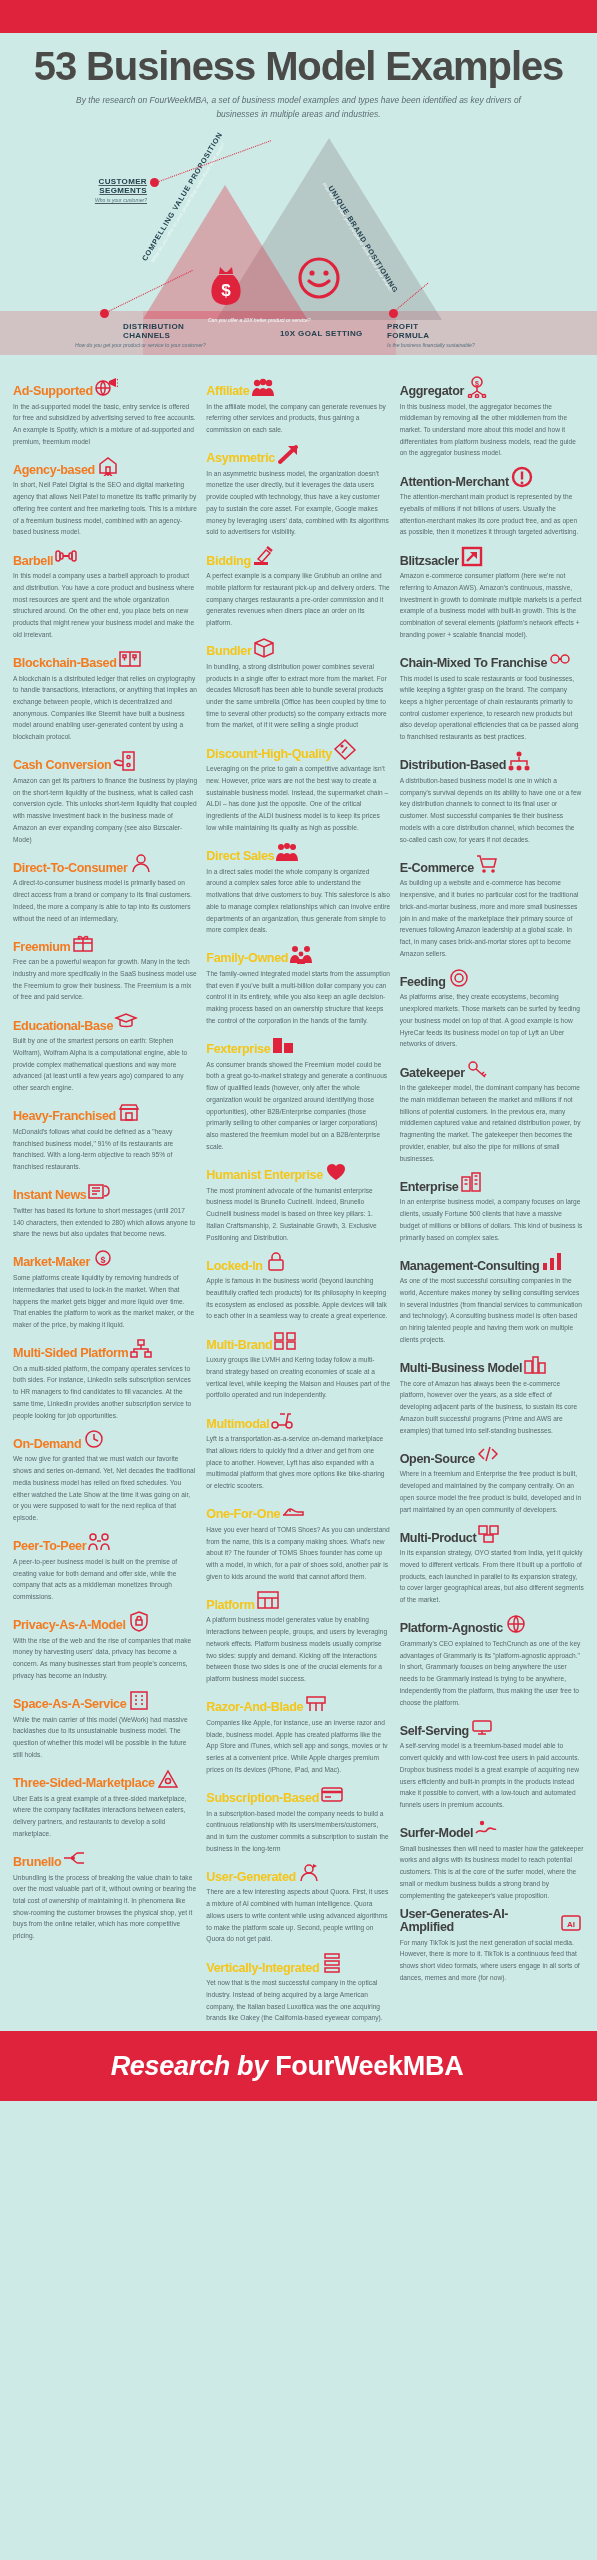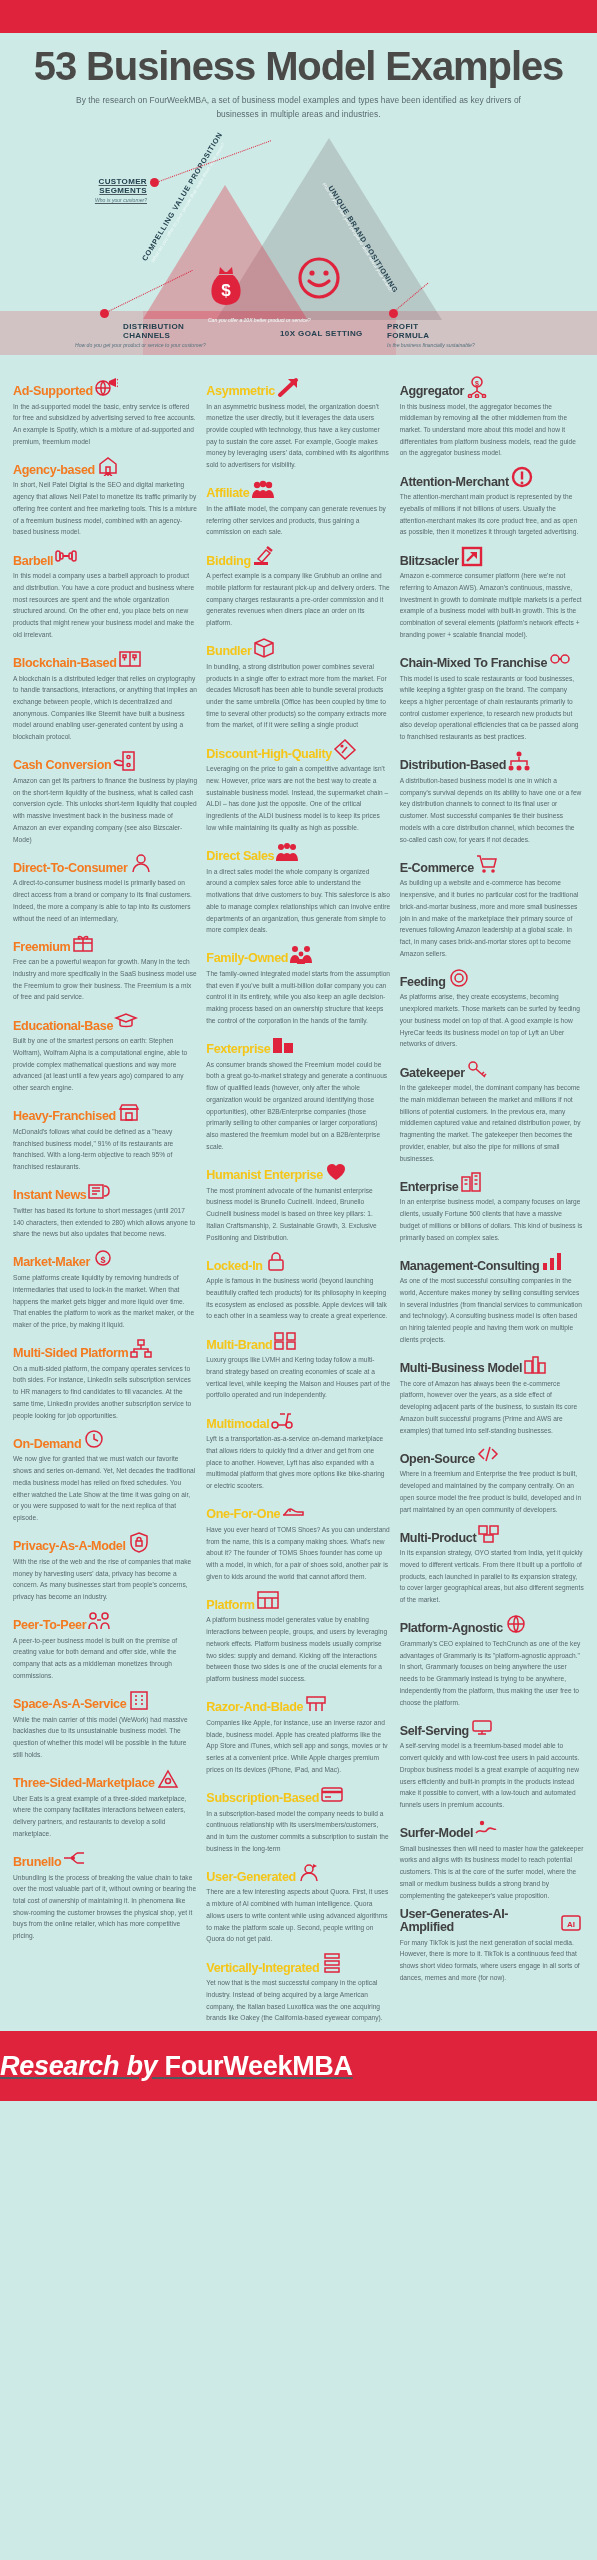--- a/index.html
+++ b/index.html
@@ -3,30 +3,30 @@
 <meta charset="utf-8">
 <style>
   * { box-sizing: border-box; margin:0; padding:0; }
   body {
     width:597px; margin:0 auto;
     background:#cdeae6;
     font-family:"Liberation Sans", sans-serif;
     color:#4c5c62;
   }
   .topbar { height:33px; background:#e0233c; }
-  .bottombar { height:70px; background:#e0233c; display:flex; align-items:center; justify-content:flex-start; padding-right:23px;text-decoration:underline; }
+  .bottombar { height:70px; background:#e0233c; display:flex; align-items:center; justify-content:center; padding-right:23px; }
   .footer-text { color:#fff; font-size:27px; font-weight:bold; font-style:italic; letter-spacing:-.3px; }
   .footer-text .b2 { font-style:normal; }
 
   h1.title {
     text-align:center; font-size:40px; line-height:1.02; color:#4a4a48;
     font-weight:bold; letter-spacing:-1.1px; padding:13px 10px 0;
   }
   p.subtitle {
-    text-align:center; font-size:8.4px; color:#5a6a70;
+    text-align:center; font-size:8.4px; font-style:italic; color:#5a6a70;
     line-height:1.65; padding:7px 55px 0; letter-spacing:.05px;
   }
 
   
   .diagram { position:relative; height:240px; margin-top:4px; }
   .tri { position:absolute; }
   .tri-left {
     left:143px; top:59px; width:0;height:0;
     border-left:82px solid transparent; border-right:82px solid transparent;
     border-bottom:134px solid rgba(224,35,60,.33);
@@ -310,47 +310,47 @@
             <svg width="24" height="22" viewBox="0 0 24 22">
               <circle cx="12" cy="11" r="8" fill="none" stroke="#e0233c" stroke-width="1.5"></circle>
               <path d="M12 6v5l4 2" fill="none" stroke="#e0233c" stroke-width="1.5"></path>
             </svg>
           </span>
         </div>
         <div class="card-body">We now give for granted that we must watch our favorite shows and series on-demand. Yet, Net decades the traditional media business model has relied on fixed schedules. You either watched the Late Show at the time it was going on air, or you were supposed to wait for the next replica of that episode.</div>
       </div>
       <div class="card">
         <div class="card-head">
-          <div class="card-title">Privacy-As-A-Model</div>
-          <span class="ico">
-            <svg width="24" height="22" viewBox="0 0 24 22">
-              <path d="M12 2l8 3v7c0 5-4 8-8 9-4-1-8-4-8-9V5z" fill="none" stroke="#e0233c" stroke-width="1.5"></path>
-              <rect x="9" y="10" width="6" height="5" fill="none" stroke="#e0233c" stroke-width="1.5"></rect>
-              <path d="M10 10V8.5a2 2 0 014 0V10" fill="none" stroke="#e0233c" stroke-width="1.5"></path>
-            </svg>
-          </span>
-        </div>
-        <div class="card-body">With the rise of the web and the rise of companies that make money by harvesting users' data, privacy has become a concern. As many businesses start from people's concerns, privacy has become an industry.</div>
-      </div>
-      <div class="card">
-        <div class="card-head">
           <div class="card-title">Peer-To-Peer</div>
           <span class="ico">
             <svg width="24" height="22" viewBox="0 0 24 22">
               <circle cx="6" cy="6" r="3" fill="none" stroke="#e0233c" stroke-width="1.5"></circle>
               <circle cx="18" cy="6" r="3" fill="none" stroke="#e0233c" stroke-width="1.5"></circle>
               <path d="M2 19c0-4 2-6 4-6s4 2 4 6M14 19c0-4 2-6 4-6s4 2 4 6" fill="none" stroke="#e0233c" stroke-width="1.5"></path>
               <path d="M10 10h4" fill="none" stroke="#e0233c" stroke-width="1.5"></path>
             </svg>
           </span>
         </div>
         <div class="card-body">A peer-to-peer business model is built on the premise of creating value for both demand and offer side, while the company that acts as a middleman monetizes through commissions.</div>
       </div>
       <div class="card">
         <div class="card-head">
+          <div class="card-title">Privacy-As-A-Model</div>
+          <span class="ico">
+            <svg width="24" height="22" viewBox="0 0 24 22">
+              <path d="M12 2l8 3v7c0 5-4 8-8 9-4-1-8-4-8-9V5z" fill="none" stroke="#e0233c" stroke-width="1.5"></path>
+              <rect x="9" y="10" width="6" height="5" fill="none" stroke="#e0233c" stroke-width="1.5"></rect>
+              <path d="M10 10V8.5a2 2 0 014 0V10" fill="none" stroke="#e0233c" stroke-width="1.5"></path>
+            </svg>
+          </span>
+        </div>
+        <div class="card-body">With the rise of the web and the rise of companies that make money by harvesting users' data, privacy has become a concern. As many businesses start from people's concerns, privacy has become an industry.</div>
+      </div>
+      <div class="card">
+        <div class="card-head">
           <div class="card-title">Space-As-A-Service</div>
           <span class="ico">
             <svg width="24" height="22" viewBox="0 0 24 22">
               <rect x="4" y="3" width="16" height="17" fill="none" stroke="#e0233c" stroke-width="1.5"></rect>
               <path d="M8 7h2M14 7h2M8 11h2M14 11h2M8 15h2M14 15h2" fill="none" stroke="#e0233c" stroke-width="1.5"></path>
             </svg>
           </span>
         </div>
         <div class="card-body">While the main carrier of this model (WeWork) had massive backlashes due to its unsustainable business model. The question of whether this model will be possible in the future still holds.</div>
       </div>
@@ -373,45 +373,45 @@
             <svg width="24" height="22" viewBox="0 0 24 22">
               <path d="M2 11h7M15 6h7M15 16h7M9 11l6-5M9 11l6 5" fill="none" stroke="#e0233c" stroke-width="1.5"></path>
               <circle cx="11" cy="11" r="2" fill="#e0233c"></circle>
             </svg>
           </span>
         </div>
         <div class="card-body">Unbundling is the process of breaking the value chain to take over the most valuable part of it, without owning or bearing the total cost of ownership of maintaining it. In phenomena like show-rooming the customer browses the physical shop, yet it buys from the online retailer, which has more competitive pricing.</div>
       </div>
     </div>
   <div class="col col2">
-      <div class="card">
-        <div class="card-head">
-          <div class="card-title">Asymmetric</div>
-          <span class="ico">
-            <svg width="24" height="22" viewBox="0 0 24 22">
-              <path d="M4 19L20 4" stroke="#e0233c" stroke-width="4" stroke-linecap="round"></path>
-              <path d="M12 3h9v9z" fill="#e0233c"></path>
-            </svg>
-          </span>
-        </div>
-        <div class="card-body">In an asymmetric business model, the organization doesn't monetize the user directly, but it leverages the data users provide coupled with technology, thus have a key customer pay to sustain the core asset. For example, Google makes money by leveraging users' data, combined with its algorithms sold to advertisers for visibility.</div>
-      </div>
       <div class="card">
         <div class="card-head">
           <div class="card-title">Affiliate</div>
           <span class="ico">
             <svg width="24" height="22" viewBox="0 0 24 22">
               <circle cx="7" cy="7" r="3.2" fill="#e0233c"></circle>
               <circle cx="13" cy="6" r="3.2" fill="#e0233c"></circle>
               <circle cx="19" cy="7" r="3.2" fill="#e0233c"></circle>
               <path d="M2 20c0-5 2.5-8 5-8s5 3 5 8zM8 20c0-5 2.5-8 5-8s5 3 5 8zM14 20c0-5 2.5-8 5-8s5 3 5 8z" fill="#e0233c"></path>
             </svg>
           </span>
         </div>
         <div class="card-body">In the affiliate model, the company can generate revenues by referring other services and products, thus gaining a commission on each sale.</div>
+      </div>
+      <div class="card">
+        <div class="card-head">
+          <div class="card-title">Asymmetric</div>
+          <span class="ico">
+            <svg width="24" height="22" viewBox="0 0 24 22">
+              <path d="M4 19L20 4" stroke="#e0233c" stroke-width="4" stroke-linecap="round"></path>
+              <path d="M12 3h9v9z" fill="#e0233c"></path>
+            </svg>
+          </span>
+        </div>
+        <div class="card-body">In an asymmetric business model, the organization doesn't monetize the user directly, but it leverages the data users provide coupled with technology, thus have a key customer pay to sustain the core asset. For example, Google makes money by leveraging users' data, combined with its algorithms sold to advertisers for visibility.</div>
       </div>
       <div class="card">
         <div class="card-head">
           <div class="card-title">Bidding</div>
           <span class="ico">
             <svg width="24" height="22" viewBox="0 0 24 22">
               <rect x="2" y="17" width="14" height="3" fill="#e0233c"></rect>
               <path d="M6 14l8-9 4 3-8 9z" fill="none" stroke="#e0233c" stroke-width="1.5"></path>
               <path d="M15 2l5 4" stroke="#e0233c" stroke-width="2.5"></path>
             </svg>

